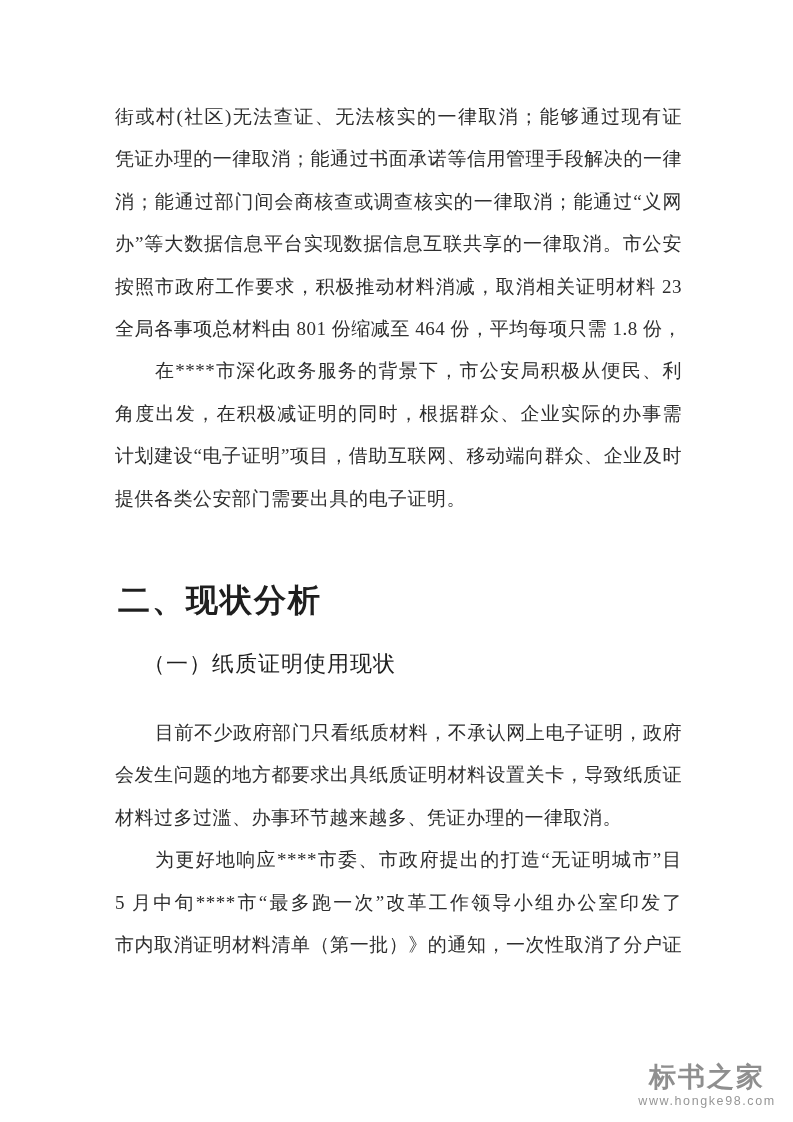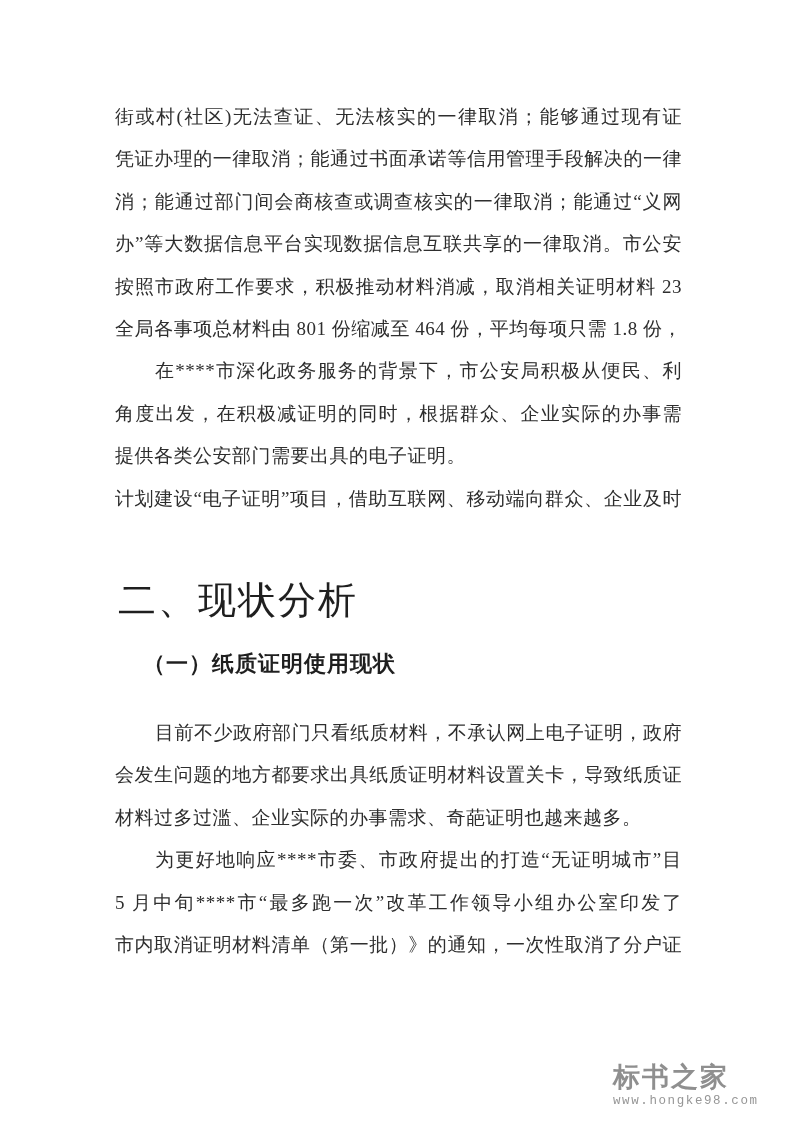--- a/index.html
+++ b/index.html
@@ -34,55 +34,56 @@
   .line.end {
     text-align-last: left;
   }
   .line.indent {
     text-indent: 40px;
   }
   .headline {
     position: absolute;
     top: 580px;
     left: 118px;
-    font-size: 38px;
+    font-size: 32px;
     line-height: 40px;
-    font-weight: normal;
+    font-weight: bold;
     font-family: "Liberation Sans", sans-serif;
     color: #1f1f1f;
     letter-spacing: 2px;
     text-align: center;
   }
   .subhead {
     position: absolute;
     top: 649px;
     left: 143px;
     font-size: 22px;
     line-height: 30px;
-    font-weight: bold;
+    font-weight: normal;
     color: #1f1f1f;
     letter-spacing: 1px;
   }
   .watermark {
     position: absolute;
-    left: 613px;
+    left: 631px;
     top: 1062px;
     width: 152px;
+    text-align: center;
     user-select: none;
   }
   .wm-brand {
     font-family: "Liberation Sans", sans-serif;
     font-weight: bold;
     font-size: 27px;
     line-height: 30px;
     color: #8f8f8f;
     letter-spacing: 2px;
   }
   .wm-url {
-    font-family: Liberation Mono, monospace;
+    font-family: Liberation Sans, sans-serif;
     font-size: 12.5px;
     line-height: 15px;
     color: #969696;
     letter-spacing: 1.6px;
     margin-top: 2px;
     white-space: nowrap;
   }
 </style>
 </head>
 <body>
@@ -91,32 +92,32 @@
 
   <div class="textcol sec1">
     <div class="line">街或村(社区)无法查证、无法核实的一律取消；能够通过现有证件、</div>
     <div class="line">凭证办理的一律取消；能通过书面承诺等信用管理手段解决的一律取</div>
     <div class="line">消；能通过部门间会商核查或调查核实的一律取消；能通过“义网通</div>
     <div class="line">办”等大数据信息平台实现数据信息互联共享的一律取消。市公安局</div>
     <div class="line">按照市政府工作要求，积极推动材料消减，取消相关证明材料 23 份，</div>
     <div class="line">全局各事项总材料由 801 份缩减至 464 份，平均每项只需 1.8 份，不</div>
     <div class="line indent">在****市深化政务服务的背景下，市公安局积极从便民、利企的</div>
     <div class="line">角度出发，在积极减证明的同时，根据群众、企业实际的办事需求，</div>
+    <div class="line">计划建设“电子证明”项目，借助互联网、移动端向群众、企业及时</div>
     <div class="line end">提供各类公安部门需要出具的电子证明。</div>
-    <div class="line">计划建设“电子证明”项目，借助互联网、移动端向群众、企业及时</div>
   </div>
 
   <div class="headline">二、现状分析</div>
 
   <div class="subhead">（一）纸质证明使用现状</div>
 
   <div class="textcol sec2">
     <div class="line indent">目前不少政府部门只看纸质材料，不承认网上电子证明，政府部</div>
     <div class="line">会发生问题的地方都要求出具纸质证明材料设置关卡，导致纸质证明</div>
-    <div class="line end">材料过多过滥、企业实际的办事需求、奇葩证明也越来越多。</div>
+    <div class="line end">材料过多过滥、办事环节越来越多、凭证办理的一律取消。</div>
     <div class="line indent">为更好地响应****市委、市政府提出的打造“无证明城市”目标。</div>
     <div class="line">5 月中旬****市“最多跑一次”改革工作领导小组办公室印发了《****</div>
     <div class="line">市内取消证明材料清单（第一批）》的通知，一次性取消了分户证明、</div>
   </div>
 
   <div class="watermark">
     <div class="wm-brand">标书之家</div>
     <div class="wm-url">www.hongke98.com</div>
   </div>
 

